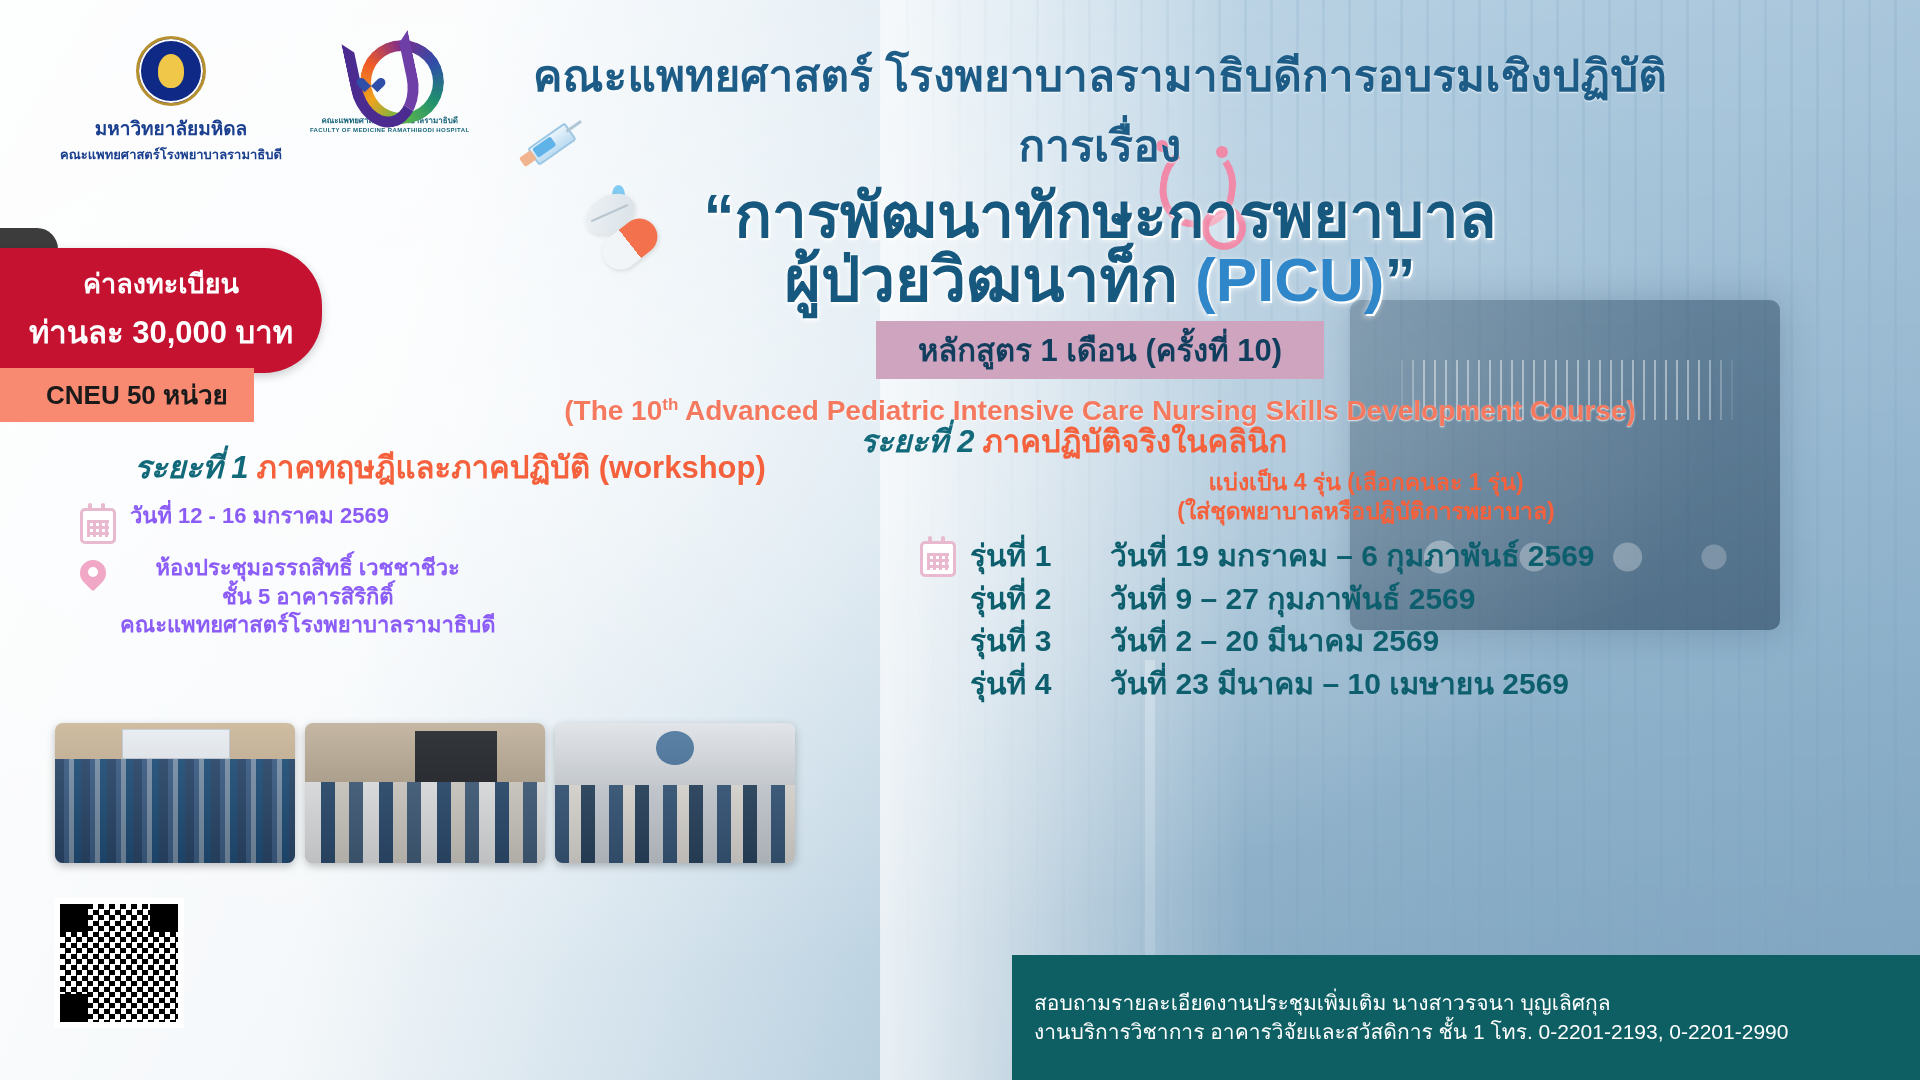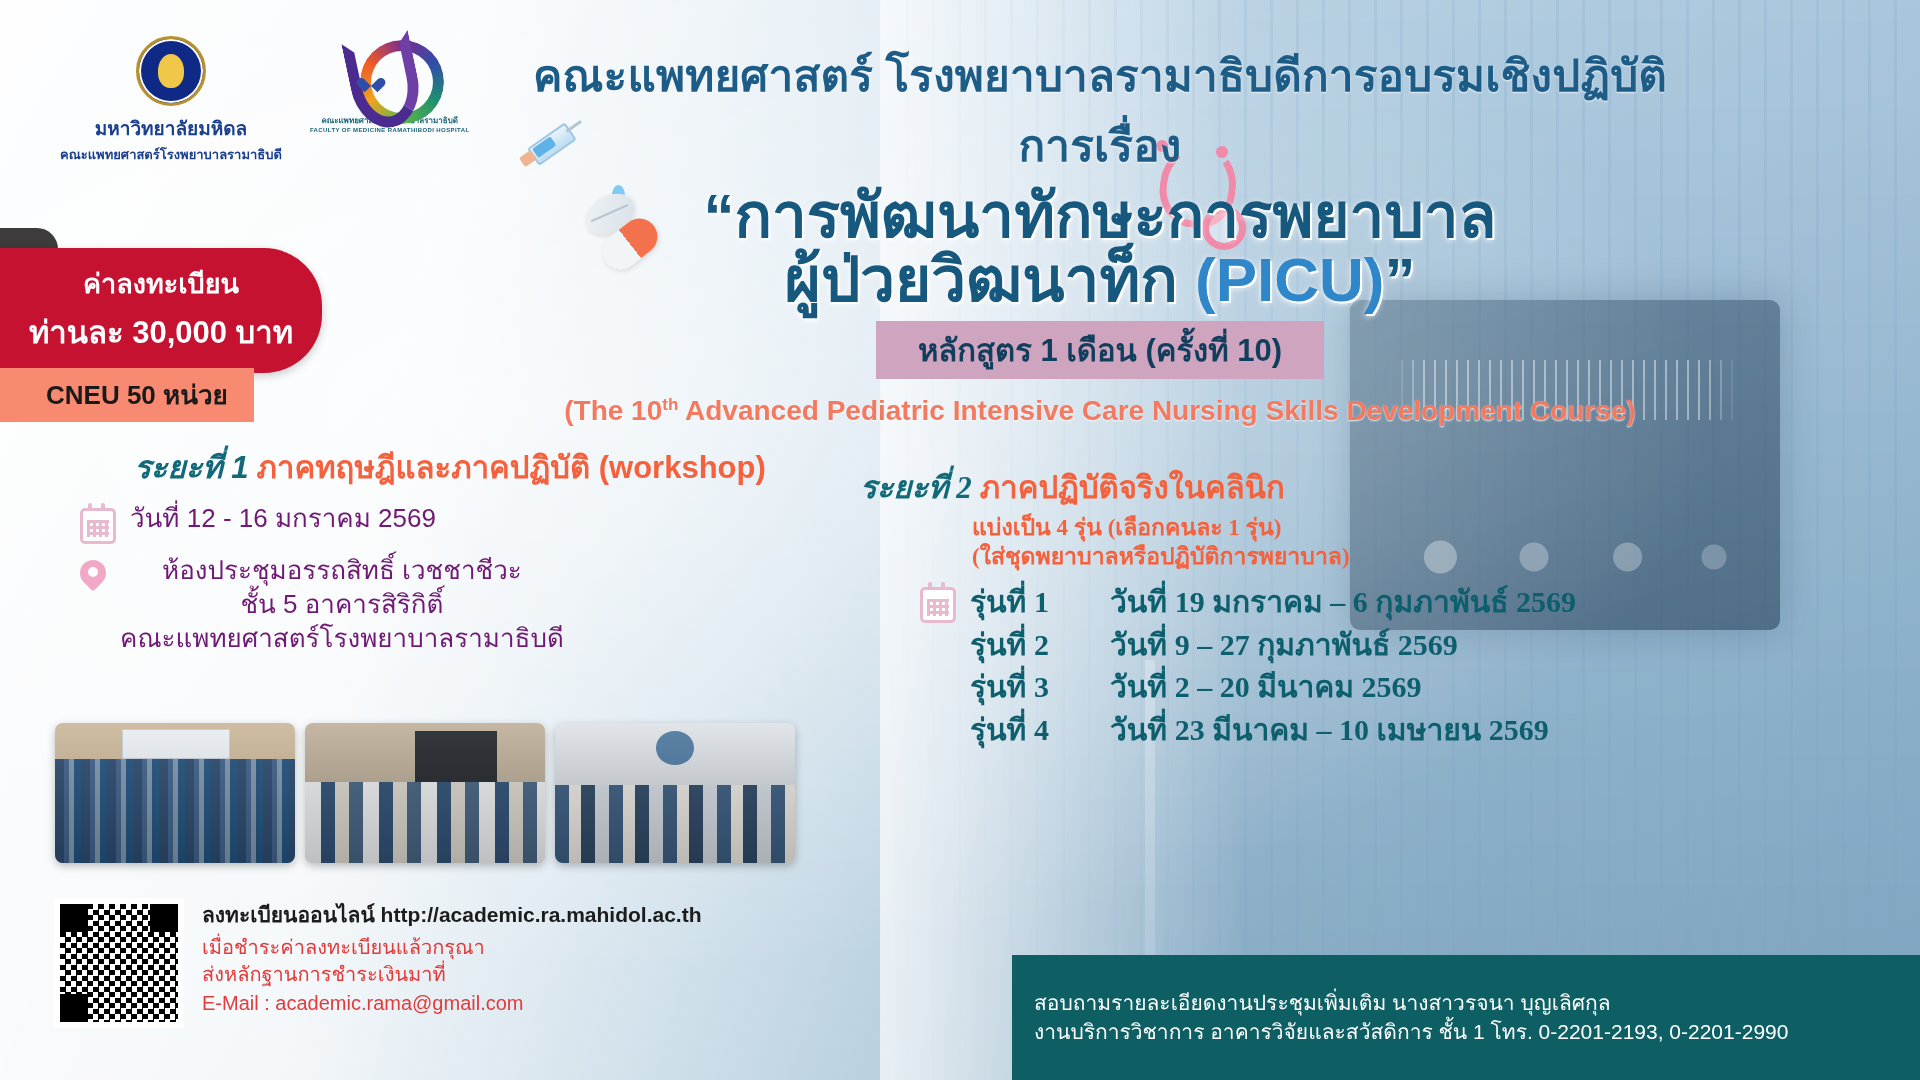--- a/index.html
+++ b/index.html
@@ -100,38 +100,38 @@
   .fee-tab{position:absolute;left:0px;top:228px;width:58px;height:42px;background:#3c3c3c;border-radius:0 22px 22px 0;}
   .fee{position:absolute;left:0;top:248px;width:322px;padding:14px 0 16px;background:#c41230;
     border-radius:0 58px 58px 0;color:#fff;text-align:center;box-shadow:0 3px 10px rgba(0,0,0,.2);}
   .fee-l1{font-size:27px;font-weight:bold;}
   .fee-l2{font-size:31px;font-weight:bold;margin-top:2px;}
   .cneu{position:absolute;left:0;top:368px;background:#f98a72;color:#1a1a1a;
     font-size:26px;font-weight:bold;padding:6px 26px 7px 46px;}
 
   
   .phase1{position:absolute;left:80px;top:442px;width:740px;text-align:center;}
-  .phase2{position:absolute;left:860px;top:462px;width:900px;font-family:Liberation Serif, serif;}
+  .phase2{position:absolute;left:860px;top:416px;width:900px;}
   .ph-head{font-size:31px;font-weight:bold;white-space:nowrap;}
   .ph-num{color:#12697a;font-style:italic;}
   .ph-txt{color:#f4613c;margin-left:8px;}
   .ph-note{color:#f4613c;font-size:23px;font-weight:bold;line-height:1.24;margin-top:2px;}
 
   .row{display:flex;align-items:flex-start;gap:14px;margin-top:10px;}
   .icon-cal{width:30px;height:30px;border:3px solid #e8b9cf;border-radius:5px;background:#fff;position:relative;flex:none;margin-top:6px;}
   .icon-cal:before{content:"";position:absolute;left:5px;top:-8px;width:4px;height:8px;background:#e8b9cf;border-radius:2px;box-shadow:13px 0 0 #e8b9cf;}
   .icon-cal:after{content:"";position:absolute;left:4px;top:9px;right:4px;bottom:4px;
     background:repeating-linear-gradient(90deg,#e8b9cf 0 3px,transparent 3px 6px),
                repeating-linear-gradient(180deg,#e8b9cf 0 3px,transparent 3px 6px);
     background-size:100% 3px,3px 100%;}
   .icon-pin{width:26px;height:34px;flex:none;margin-top:6px;position:relative;}
   .icon-pin:before{content:"";position:absolute;left:0;top:0;width:26px;height:26px;border-radius:50% 50% 50% 50%;
     background:#f1a8c6;transform:rotate(45deg);border-radius:50% 50% 8% 50%;}
   .icon-pin:after{content:"";position:absolute;left:8px;top:7px;width:10px;height:10px;border-radius:50%;background:#fff;}
-  .dtext{font-size:26px;font-weight:normal;color:#701a75;line-height:1.3;}
+  .dtext{font-size:22px;font-weight:bold;color:#8b5cf6;line-height:1.3;}
 
   .lot{display:flex;gap:0;font-size:30px;font-weight:bold;color:#0e5f6e;line-height:1.42;}
   .lot-name{width:140px;flex:none;}
   .lot-date{white-space:nowrap;}
 
   
   .photos{position:absolute;left:55px;top:723px;display:flex;gap:10px;}
   .photo{width:240px;height:140px;border-radius:8px;overflow:hidden;position:relative;
     box-shadow:0 3px 9px rgba(0,0,0,.25);}
   .p1{background:linear-gradient(180deg,#cbb79a 0 26%,#8b9fb4 26% 100%);}
@@ -266,21 +266,21 @@
         <div>ชั้น 5 อาคารสิริกิติ์</div>
         <div>คณะแพทยศาสตร์โรงพยาบาลรามาธิบดี</div>
       </div>
     </div>
   </div>
 
   <div class="phase2">
     <div class="ph-head">
       <span class="ph-num">ระยะที่ 2</span><span class="ph-txt">ภาคปฏิบัติจริงในคลินิก</span>
     </div>
-    <div class="ph-note" style="margin-left:112px;">
+    <div class="ph-note" style="margin-left:112px;text-align:center;">
       <div>แบ่งเป็น 4 รุ่น (เลือกคนละ 1 รุ่น)</div>
       <div>(ใส่ชุดพยาบาลหรือปฏิบัติการพยาบาล)</div>
     </div>
     <div class="row" style="margin-left:60px;">
       <div class="icon-cal"></div>
       <div>
         <div class="lot">
           <div class="lot-name">รุ่นที่ 1</div>
           <div class="lot-date">วันที่ 19 มกราคม – 6 กุมภาพันธ์ 2569</div>
         </div>
@@ -317,28 +317,20 @@
         <div class="logo"></div>
         <div class="people"></div>
         <div class="shade"></div>
     </div>
   </div>
 
   <div class="regbox">
     <div class="qr">
         <div class="qr-in"></div>
       </div>
-    <div>
-      <div class="reg-l1">ลงทะเบียนออนไลน์ http://academic.ra.mahidol.ac.th</div>
-      <div class="reg-note">
-        <div>เมื่อชำระค่าลงทะเบียนแล้วกรุณา</div>
-        <div>ส่งหลักฐานการชำระเงินมาที่</div>
-      </div>
-      <div class="reg-mail">E-Mail : academic.rama@gmail.com</div>
-    </div>
   </div>
 
   <div class="contact">
     <div class="contact-txt">
       <div>สอบถามรายละเอียดงานประชุมเพิ่มเติม นางสาวรจนา บุญเลิศกุล</div>
       <div>งานบริการวิชาการ อาคารวิจัยและสวัสดิการ ชั้น 1 โทร. 0-2201-2193, 0-2201-2990</div>
     </div>
   </div>
 
 </div>

